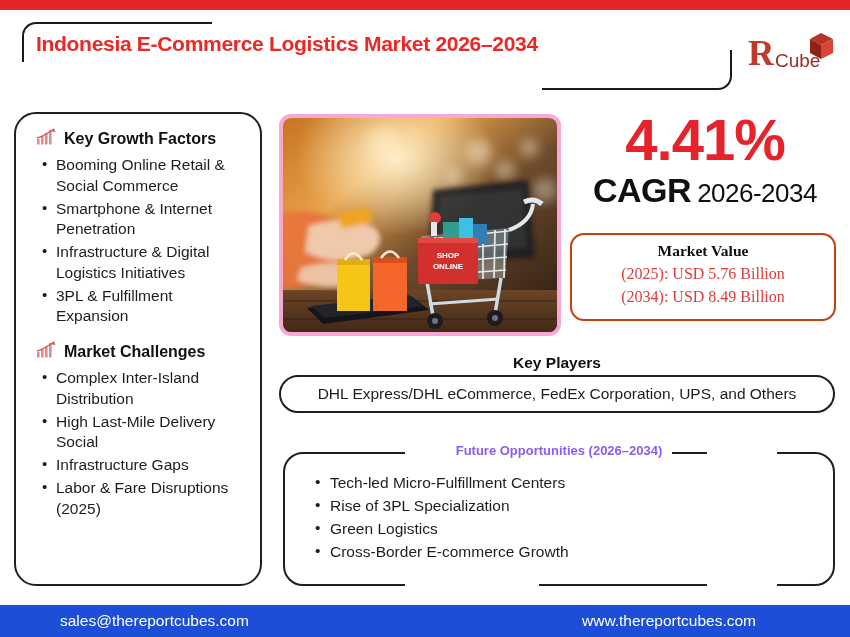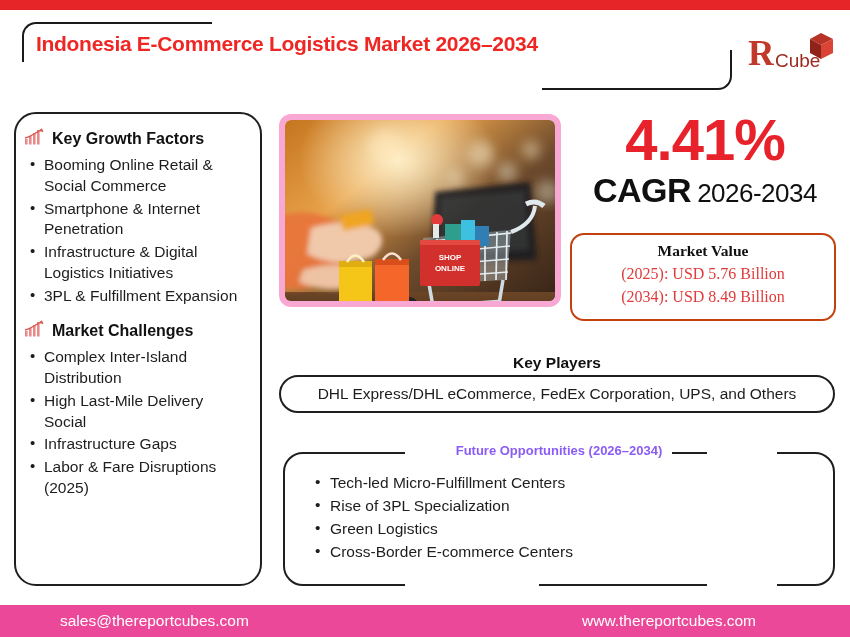--- a/index.html
+++ b/index.html
@@ -96,21 +96,21 @@
   
   .side-card {
     position: absolute;
     left: 14px;
     top: 112px;
     width: 248px;
     height: 474px;
     border: 2px solid #1f1f1f;
     border-radius: 22px;
     background: #fff;
-    padding: 14px 12px 10px 8px;
+    padding: 14px 12px 10px 20px;
   }
   .sec-head {
     display: flex;
     align-items: center;
     gap: 8px;
     margin-bottom: 6px;
   }
   .sec-head.second { margin-top: 14px; }
   .sec-title {
     font-size: 16px;
@@ -132,24 +132,24 @@
     left: 6px; top: -1px;
     font-size: 15px;
   }
 
   
   .photo {
     position: absolute;
     left: 279px;
     top: 114px;
     width: 282px;
-    height: 193px;
+    height: 222px;
     border-radius: 12px;
     overflow: hidden;
-    border: 6px solid #f9a8d4;
+    border: 4px solid #f9a8d4;
   }
 
   
   .cagr-block {
     position: absolute;
     left: 566px;
     top: 112px;
     width: 278px;
     height: 112px;
     text-align: center;
@@ -287,21 +287,21 @@
     position: absolute;
     left: 2px; top: -1px;
   }
 
   
   .footer {
     position: absolute;
     left: 0; bottom: 0;
     width: 850px;
     height: 32px;
-    background: #ec4899;
+    background: #1d4ed8;
     display: flex;
     align-items: center;
   }
   .footer-mail {
     position: absolute;
     left: 60px;
     font-size: 15.5px;
     color: #ffffff;
   }
   .footer-site {
@@ -517,20 +517,20 @@
   <div class="fo-gap bot-a"></div>
   <div class="fo-gap top-b"></div>
   <div class="fo-gap bot-b"></div>
   <div class="fo-title">
     <span>Future Opportunities (2026–2034)</span>
   </div>
   <ul class="fo-list">
     <li>Tech-led Micro-Fulfillment Centers</li>
     <li>Rise of 3PL Specialization</li>
     <li>Green Logistics</li>
-    <li>Cross-Border E-commerce Centers</li>
+    <li>Cross-Border E-commerce Growth</li>
   </ul>
 </div>
 
 <div class="footer">
   <span class="footer-mail">sales@thereportcubes.com</span>
   <span class="footer-site">www.thereportcubes.com</span>
 </div>
 
 </body></html>

